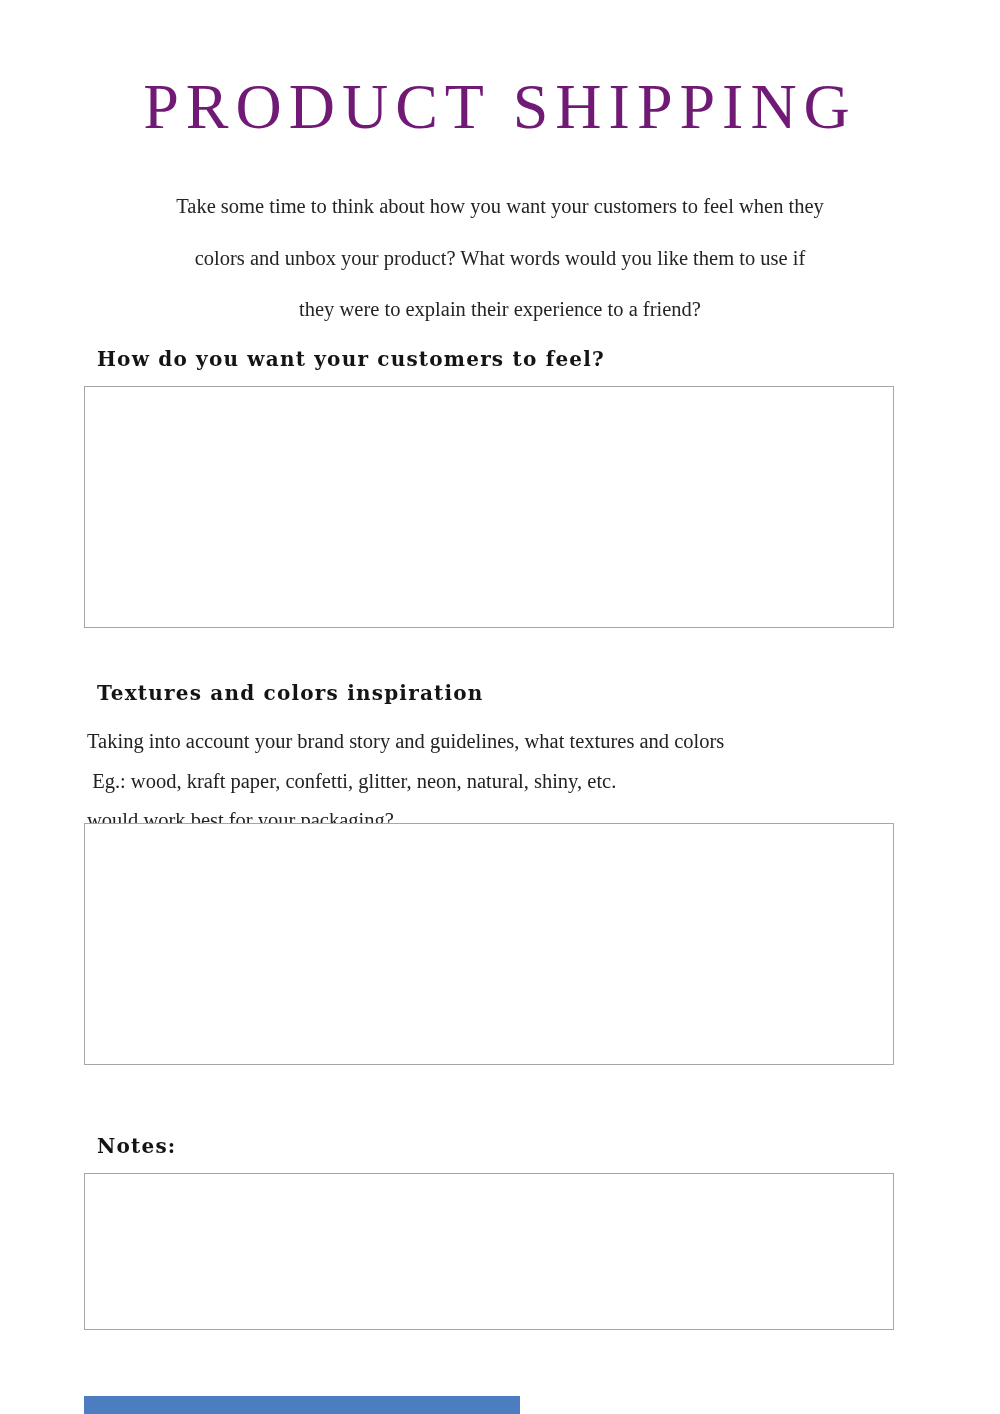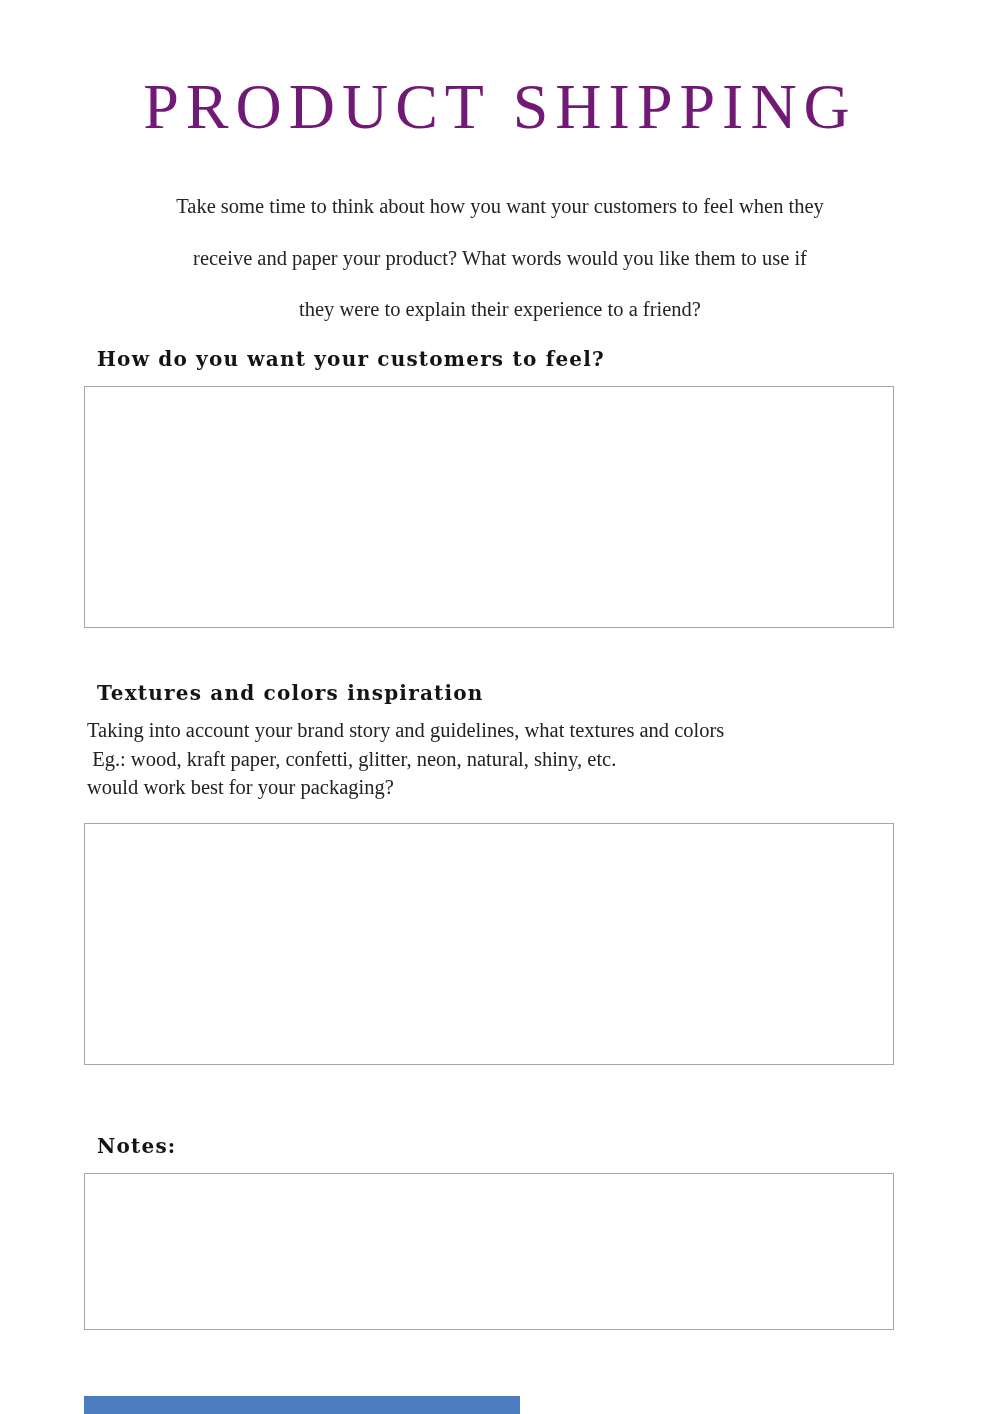--- a/index.html
+++ b/index.html
@@ -56,21 +56,21 @@
   #heading-notes    { top: 1122px; }
 
   .desc {
     position: absolute;
     left: 87px;
     top: 716px;
     font-size: 20.5px;
     line-height: 28.5px;
     color: #222222;
   }
-  .desc div { white-space: pre; }
+  .desc div { white-space: pre; margin-top: 11px; }
 
   .answer-box {
     position: absolute;
     left: 84px;
     width: 810px;
     background: #ffffff;
     border: 1px solid #a6a6a6;
     box-sizing: border-box;
   }
   #box-feel     { top: 386px; height: 242px; }
@@ -86,21 +86,21 @@
     background: #4b7dc0;
   }
 </style>
 </head>
 <body>
 
 <h1 class="page-title">PRODUCT SHIPPING</h1>
 
 <div class="intro">
     <div>Take some time to think about how you want your customers to feel when they</div>
-    <div>receive and paper your product? What words would you like them to use if</div>
+    <div>colors and unbox your product? What words would you like them to use if</div>
     <div>they were to explain their experience to a friend?</div>
   </div>
 
 <h2 class="section-heading" id="heading-feel">How do you want your customers to feel?</h2>
 
 <div class="answer-box" id="box-feel"></div>
 
 <h2 class="section-heading" id="heading-textures">Textures and colors inspiration</h2>
 
 <div class="desc">

